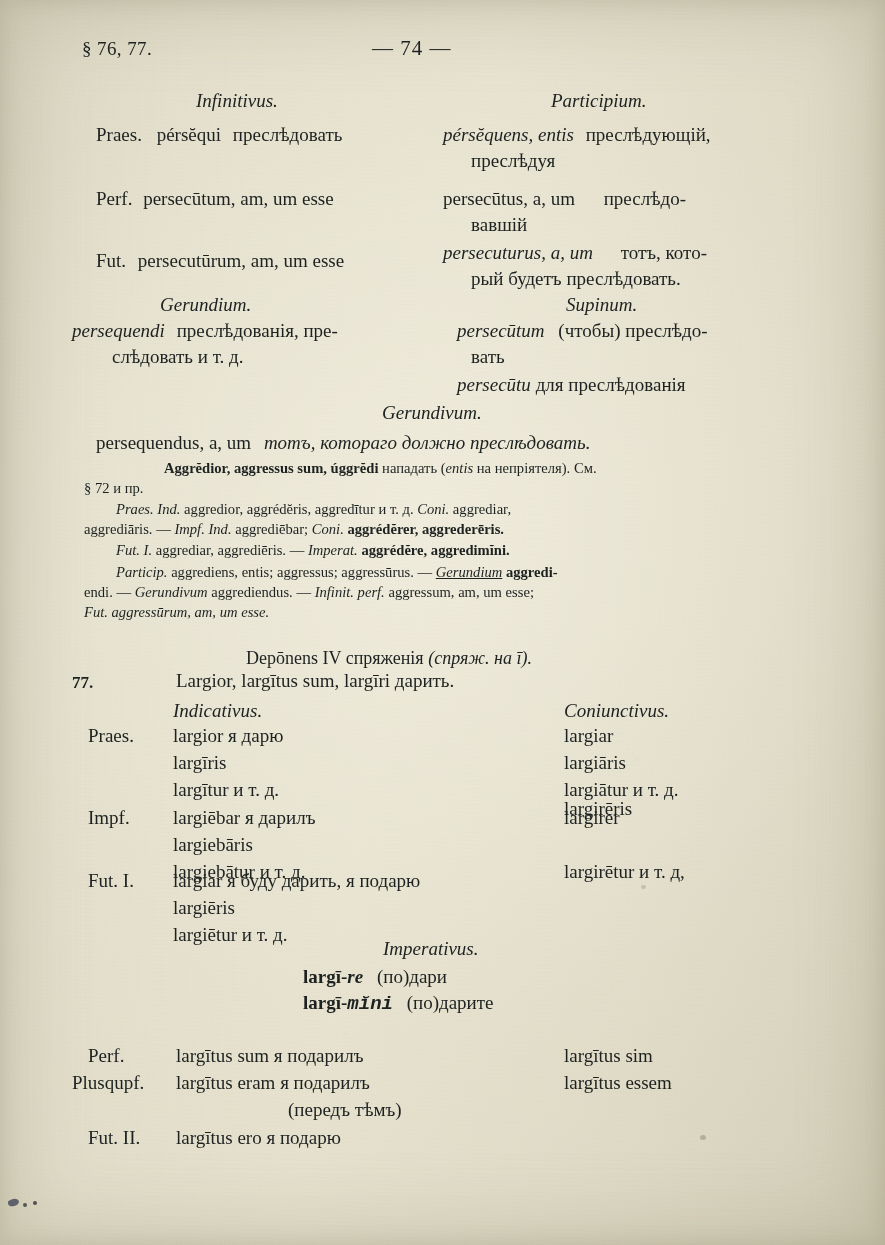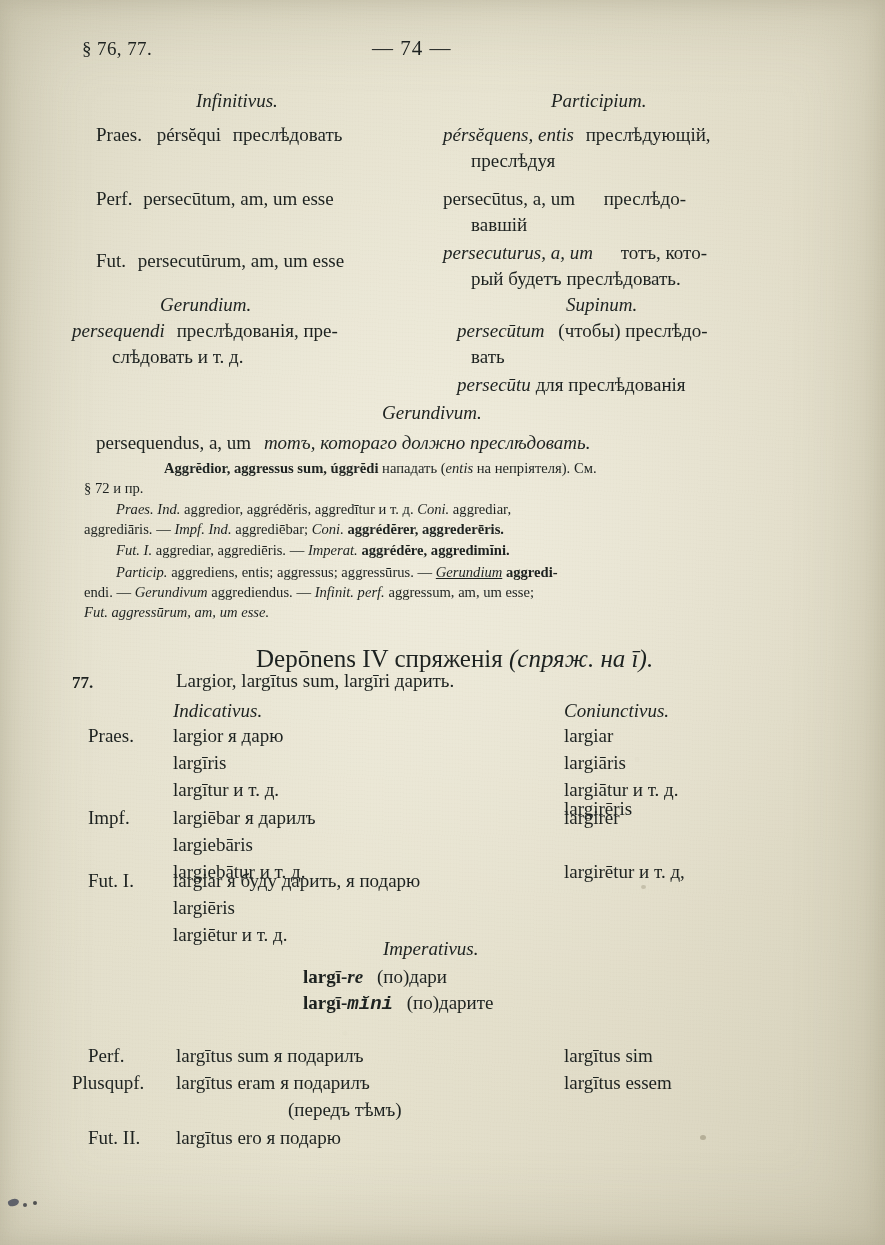--- a/index.html
+++ b/index.html
@@ -202,21 +202,21 @@
         <div class="small" style="top: 459px; left: 116px;"><span style="font-weight: bold; margin-left: 48px;">Aggrĕdior, aggressus sum, úggrĕdi</span><span> нападать (</span><span style="font-style: italic;">entis</span><span> на непріятеля). См.</span></div>
         <div class="small" style="top: 479px; left: 84px;"><span>§ 72 и пр.</span></div>
         <div class="small" style="top: 500px; left: 116px;"><span style="font-style: italic;">Praes. Ind.</span><span> aggredior, aggrédĕris, aggredītur и т. д. </span><span style="font-style: italic;">Coni.</span><span> aggrediar,</span></div>
         <div class="small" style="top: 520px; left: 84px;"><span>aggrediāris. — </span><span style="font-style: italic;">Impf. Ind.</span><span> aggrediēbar; </span><span style="font-style: italic;">Coni.</span><span style="font-weight: bold;"> aggrédĕrer, aggrederēris.</span></div>
         <div class="small" style="top: 541px; left: 116px;"><span style="font-style: italic;">Fut. I.</span><span> aggrediar, aggrediēris. — </span><span style="font-style: italic;">Imperat.</span><span style="font-weight: bold;"> aggrédĕre, aggredimĭni.</span></div>
         <div class="small" style="top: 563px; left: 116px;"><span style="font-style: italic;">Particip.</span><span> aggrediens, entis; aggressus; aggressūrus. — </span><span style="font-style: italic; text-decoration: underline;">Gerundium</span><span style="font-weight: bold;"> aggredi-</span></div>
         <div class="small" style="top: 583px; left: 84px;"><span>endi. — </span><span style="font-style: italic;">Gerundivum</span><span> aggrediendus. — </span><span style="font-style: italic;">Infinit. perf.</span><span> aggressum, am, um esse;</span></div>
         <div class="small" style="top: 603px; left: 84px;"><span style="font-style: italic;">Fut. aggressūrum, am, um esse.</span></div>
       </div>
 
-    <div class="row" style="top:646px; left:246px; font-size:25px;margin-left:10px;">
+    <div class="row" style="top:646px; left:246px; font-size:18px;">
       <span>Depōnens IV спряженія </span><span class="it">(спряж. на ī).</span>
     </div>
     <div class="row" style="top:670px; left:72px; font-weight:bold; font-size:17px;">77.</div>
     <div class="row" style="top:668px; left:176px;">
       <span>Largior, largītus sum, largīri </span><span>дарить.</span>
     </div>
 
     <div class="row hdg" style="top:698px; left:173px;text-align:right;">Indicativus.</div>
     <div class="row hdg" style="top:698px; left:564px;">Coniunctivus.</div>
 

